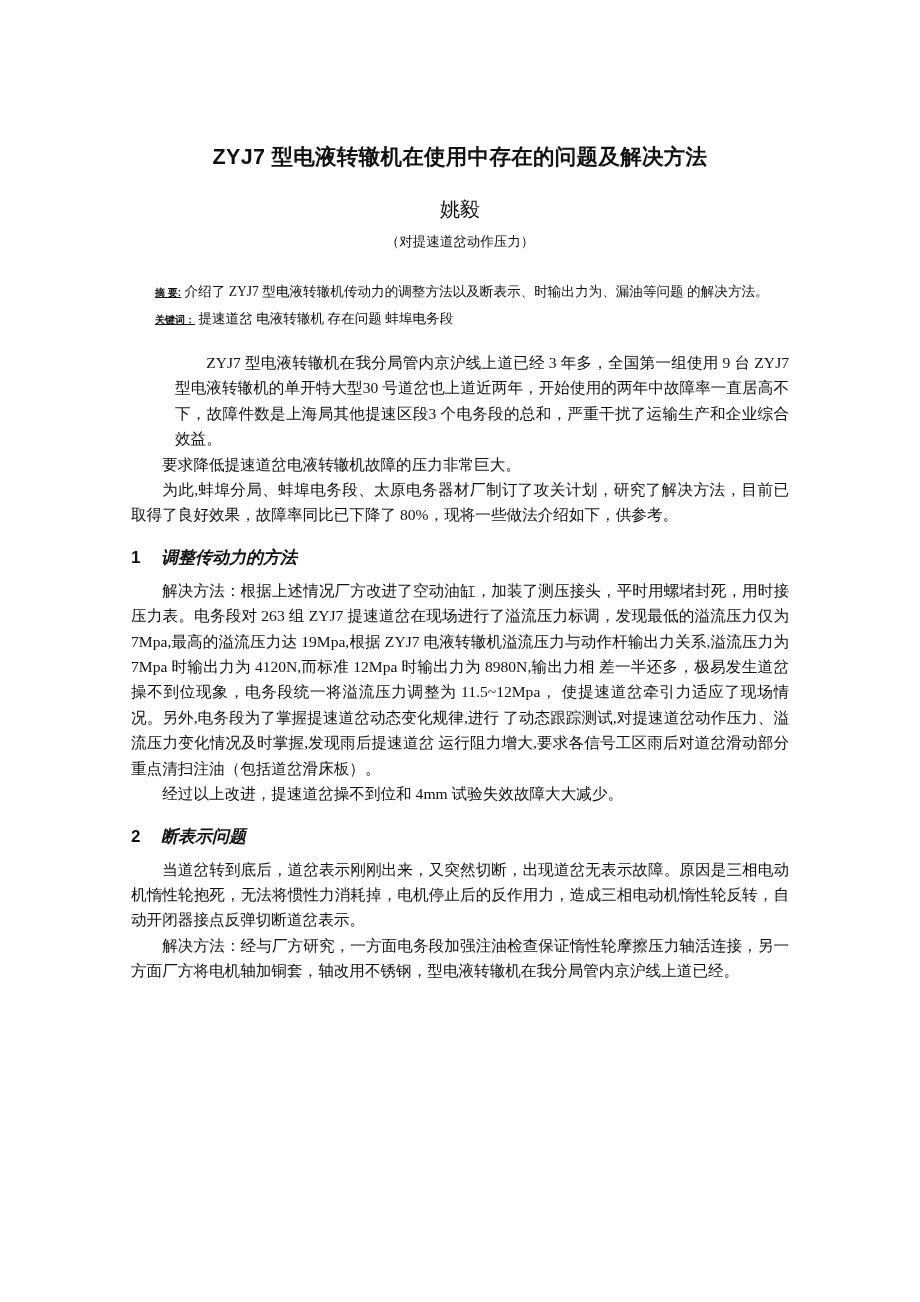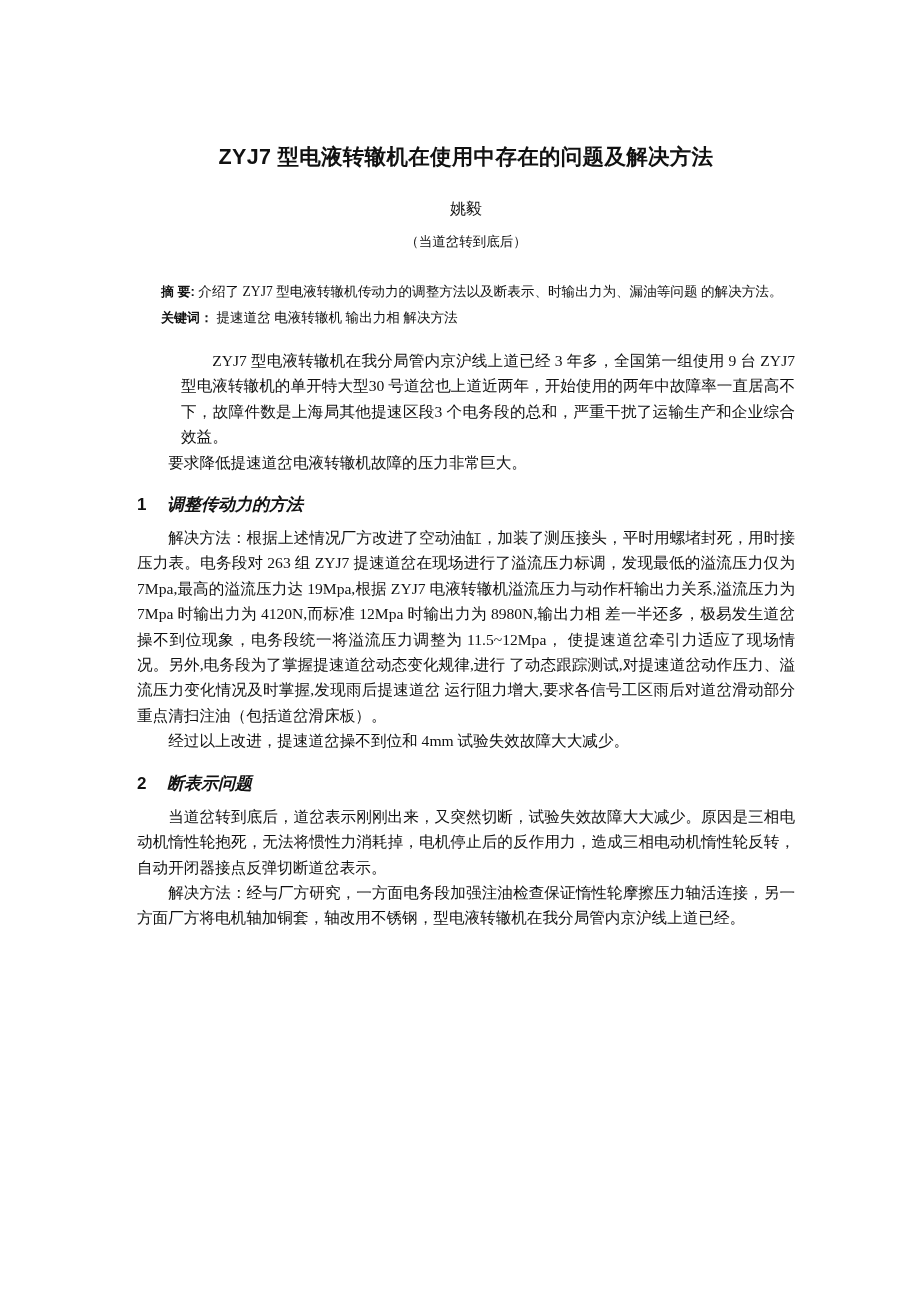--- a/index.html
+++ b/index.html
@@ -10,21 +10,21 @@
   body {
     width: 920px;
     height: 1302px;
     position: relative;
     font-family: "Liberation Serif", "DejaVu Serif", serif;
     color: #000000;
     -webkit-font-smoothing: antialiased;
   }
   .page {
     position: absolute;
-    left: 6px;
+    left: 0;
     top: 0;
     width: 848px;
     height: 1302px;
     background: #ffffff;
     overflow: hidden;
   }
   .content {
     position: absolute;
     left: 131px;
     top: 0;
@@ -39,21 +39,21 @@
     font-size: 21.5px;
     font-weight: 600;
     line-height: 30px;
     text-align: center;
     letter-spacing: 0.3px;
     color: #111111;
   }
   .doc-author {
     margin: 0;
     padding-top: 26px;
-    font-size: 16px;
+    font-size: 20px;
     line-height: 22px;
     text-align: center;
     color: #111111;
   }
   .doc-affil {
     margin: 0;
     padding-top: 12px;
     font-size: 13.5px;
     line-height: 20px;
     text-align: center;
@@ -74,21 +74,22 @@
     text-justify: inter-character;
     color: #111111;
     margin: 0;
   }
   .meta-line + .meta-line {
     padding-top: 2px;
   }
   .meta-label {
     font-weight: bold;
     font-family: "Liberation Sans", "DejaVu Sans", sans-serif;
-    font-size: 13px;
+    font-size: 10px;
+    text-decoration: underline;
   }
 
   
   .para {
     margin: 0;
     font-size: 15.6px;
     line-height: 25.4px;
     text-align: justify;
     text-justify: inter-character;
     text-indent: 2em;
@@ -126,44 +127,45 @@
 </head>
 <body>
 
 <div class="page">
   <div class="content">
 
     <h1 class="doc-title">ZYJ7 型电液转辙机在使用中存在的问题及解决方法</h1>
 
     <p class="doc-author">姚毅</p>
 
-    <p class="doc-affil">（当道岔转到底后）</p>
+    <p class="doc-affil">（对提速道岔动作压力）</p>
 
     <div class="meta-block">
       <p class="meta-line">
         <span class="meta-label">摘 要:</span>
         <span>介绍了 ZYJ7 型电液转辙机传动力的调整方法以及断表示、时输出力为、漏油等问题 的解决方法。</span>
       </p>
       <p class="meta-line">
         <span class="meta-label">关键词：</span>
-        <span>提速道岔 电液转辙机 输出力相 解决方法</span>
+        <span>提速道岔 电液转辙机 存在问题 蚌埠电务段</span>
       </p>
     </div>
 
     <p class="para first-body">ZYJ7 型电液转辙机在我分局管内京沪线上道已经 3 年多，全国第一组使用 9 台 ZYJ7 型电液转辙机的单开特大型30 号道岔也上道近两年，开始使用的两年中故障率一直居高不 下，故障件数是上海局其他提速区段3 个电务段的总和，严重干扰了运输生产和企业综合 效益。</p>
     <p class="para">要求降低提速道岔电液转辙机故障的压力非常巨大。</p>
+    <p class="para">为此,蚌埠分局、蚌埠电务段、太原电务器材厂制订了攻关计划，研究了解决方法，目前已取得了良好效果，故障率同比已下降了 80%，现将一些做法介绍如下，供参考。</p>
 
     <h2 class="section-head">
       <span class="section-num">1</span>
       <span class="section-title">调整传动力的方法</span>
     </h2>
     <p class="para">解决方法：根据上述情况厂方改进了空动油缸，加装了测压接头，平时用螺堵封死，用时接压力表。电务段对 263 组 ZYJ7 提速道岔在现场进行了溢流压力标调，发现最低的溢流压力仅为 7Mpa,最高的溢流压力达 19Mpa,根据 ZYJ7 电液转辙机溢流压力与动作杆输出力关系,溢流压力为 7Mpa 时输出力为 4120N,而标准 12Mpa 时输出力为 8980N,输出力相 差一半还多，极易发生道岔操不到位现象，电务段统一将溢流压力调整为 11.5~12Mpa， 使提速道岔牵引力适应了现场情况。另外,电务段为了掌握提速道岔动态变化规律,进行 了动态跟踪测试,对提速道岔动作压力、溢流压力变化情况及时掌握,发现雨后提速道岔 运行阻力增大,要求各信号工区雨后对道岔滑动部分重点清扫注油（包括道岔滑床板）。</p>
     <p class="para">经过以上改进，提速道岔操不到位和 4mm 试验失效故障大大减少。</p>
 
     <h2 class="section-head">
       <span class="section-num">2</span>
       <span class="section-title">断表示问题</span>
     </h2>
-    <p class="para">当道岔转到底后，道岔表示刚刚出来，又突然切断，试验失效故障大大减少。原因是三相电动机惰性轮抱死，无法将惯性力消耗掉，电机停止后的反作用力，造成三相电动机惰性轮反转，自动开闭器接点反弹切断道岔表示。</p>
+    <p class="para">当道岔转到底后，道岔表示刚刚出来，又突然切断，出现道岔无表示故障。原因是三相电动机惰性轮抱死，无法将惯性力消耗掉，电机停止后的反作用力，造成三相电动机惰性轮反转，自动开闭器接点反弹切断道岔表示。</p>
     <p class="para">解决方法：经与厂方研究，一方面电务段加强注油检查保证惰性轮摩擦压力轴活连接，另一方面厂方将电机轴加铜套，轴改用不锈钢，型电液转辙机在我分局管内京沪线上道已经。</p>
 
   </div>
 </div>
 
 </body></html>

